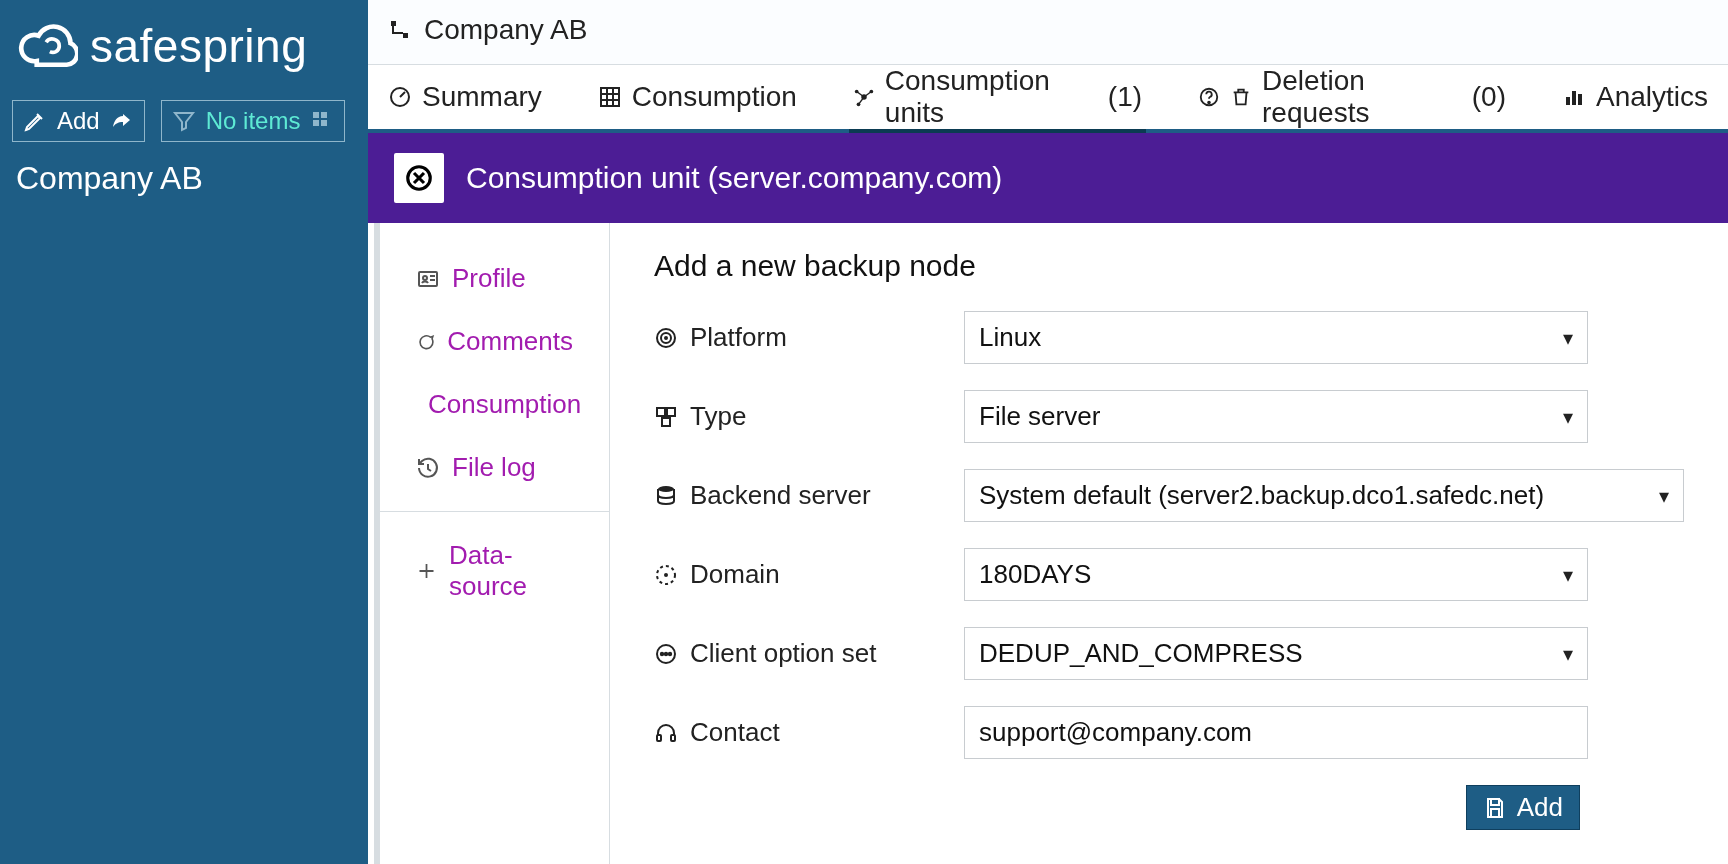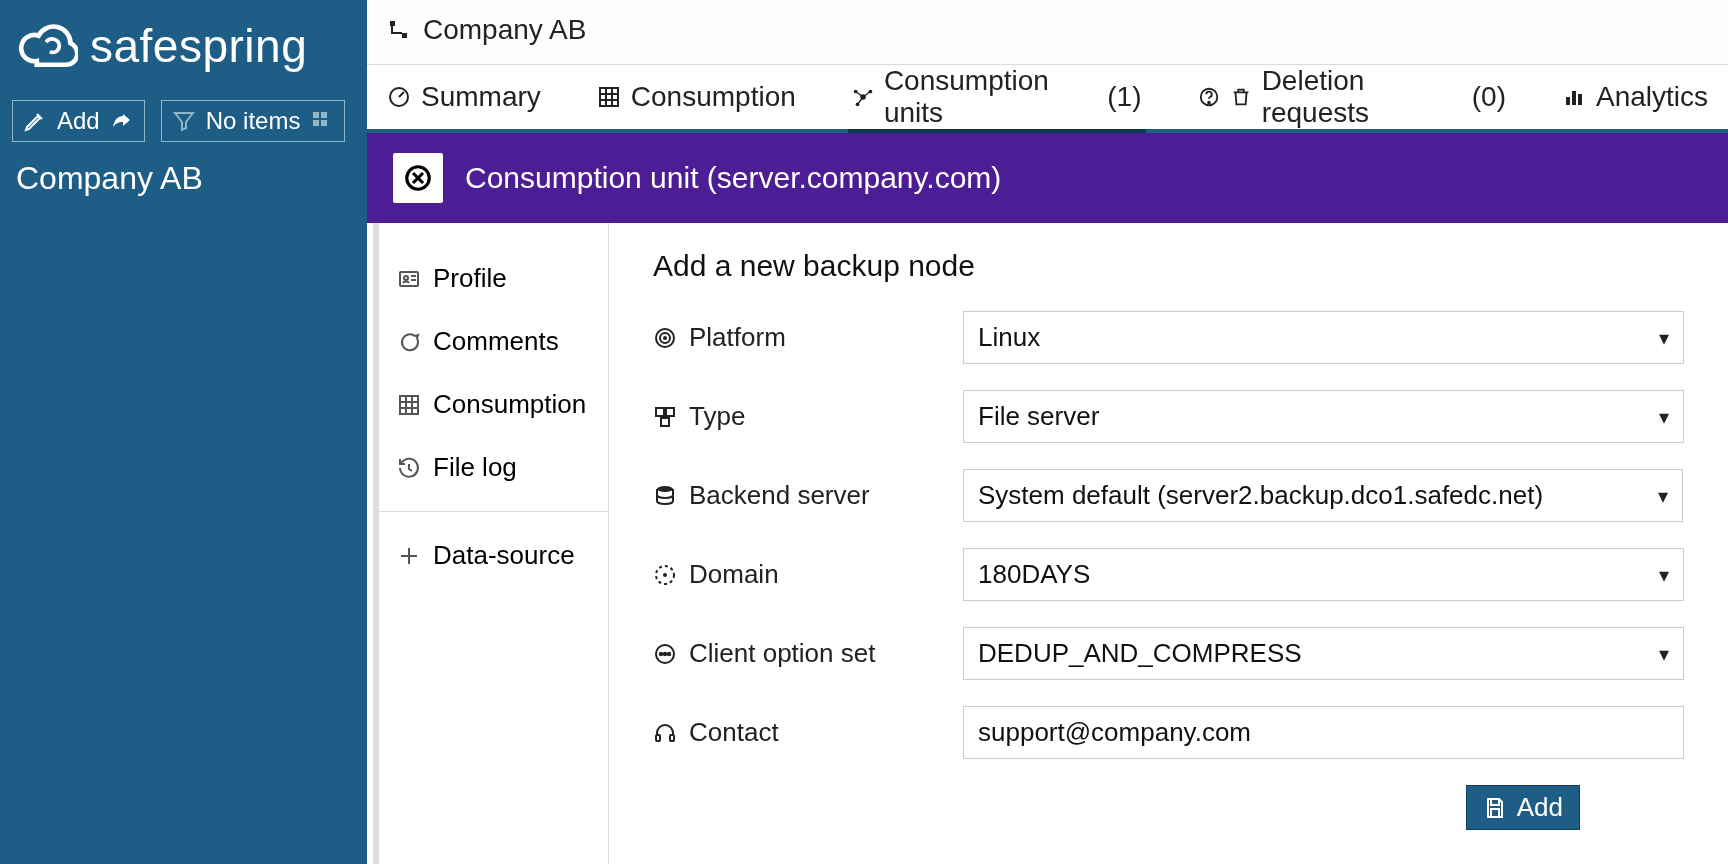--- a/index.html
+++ b/index.html
@@ -22,21 +22,21 @@
   .btn-outline {
     border: 1px solid #8fb6cb;
     color: #fff;
     background: transparent;
     padding: 6px 10px;
     font-size: 24px;
     display: flex;
     align-items: center;
     gap: 10px;
   }
-  .btn-outline.dim { color: #ffffff; }
+  .btn-outline.dim { color: #5eead4; }
   .company-label { font-size: 32px; color: #fff; padding: 0 16px; }
 
   
   .main { flex: 1; display: flex; flex-direction: column; height: 100%; }
   .breadcrumb {
     display: flex; align-items: center; gap: 12px;
     font-size: 28px; color: #222;
     padding: 14px 20px 18px 20px;
     background: #fbfdff;
     border-bottom: 1px solid #d7dde1;
@@ -63,30 +63,30 @@
     width: 50px; height: 50px; background: #fff; display:flex; align-items:center; justify-content:center;
     border-radius: 2px;
   }
 
   .content-row { display: flex; flex: 1; overflow: hidden; border-left: 6px solid #d7dde1; margin-left: 6px;}
   .subnav {
     width: 230px; border-right: 1px solid #d7dde1; padding: 24px 0 0 0;
     display: flex; flex-direction: column;
   }
   .subnav .group { display:flex; flex-direction:column; }
-  .subnav-item { display:flex; align-items:center; gap:12px; font-size: 26px; color:#000000; padding: 16px 18px; cursor:pointer; }
+  .subnav-item { display:flex; align-items:center; gap:12px; font-size: 26px; color:#a21caf; padding: 16px 36px; cursor:pointer; }
   .subnav hr { border: none; border-top:1px solid #d7dde1; margin: 12px 0; }
 
   .form-area { flex:1; padding: 26px 44px; overflow:auto; }
   .form-title { font-size: 30px; color:#111; margin-bottom: 28px; }
   .form-row { display:flex; align-items:center; margin-bottom: 26px; }
   .form-label { width: 310px; display:flex; align-items:center; gap:12px; font-size:26px; color:#222; }
   .form-field { flex:1; }
   .select, .input {
-    width: 721px; max-width: 100%;
+    width: 624px; max-width: 100%;
     border: 1px solid #c8ccd0; background:#fff;
     font-size: 26px; padding: 10px 14px; color:#111;
     display:flex; align-items:center; justify-content:space-between;
   }
   .select.wide { width: 720px; }
   .chev { font-size: 20px; color:#222; }
 
   .add-btn-row { display:flex; justify-content:flex-end; padding-right: 104px; }
   .add-btn {
     background:#1e5d85; color:#fff; border:1px solid #0f3f5e;

